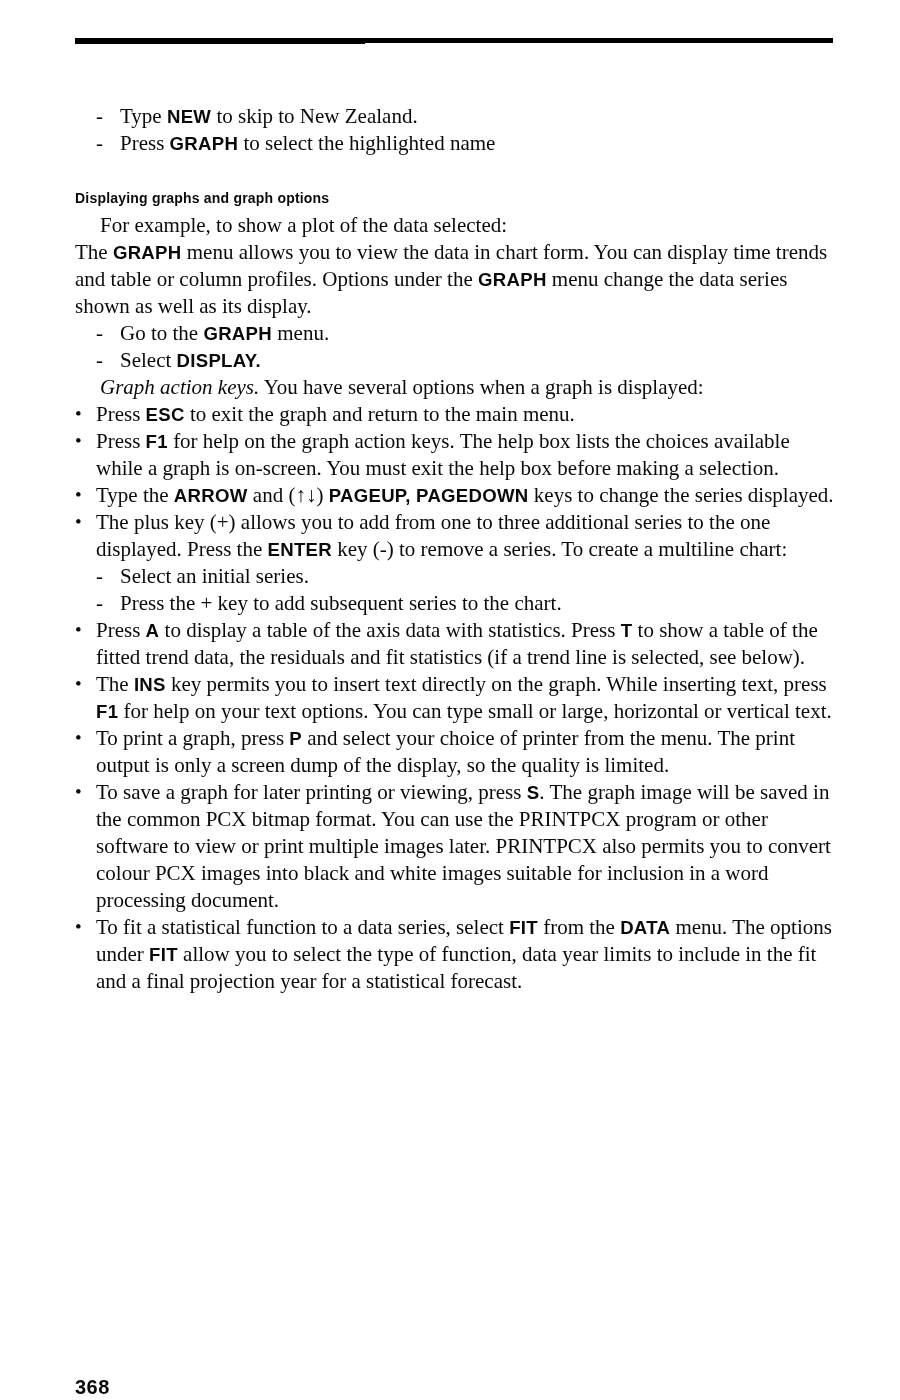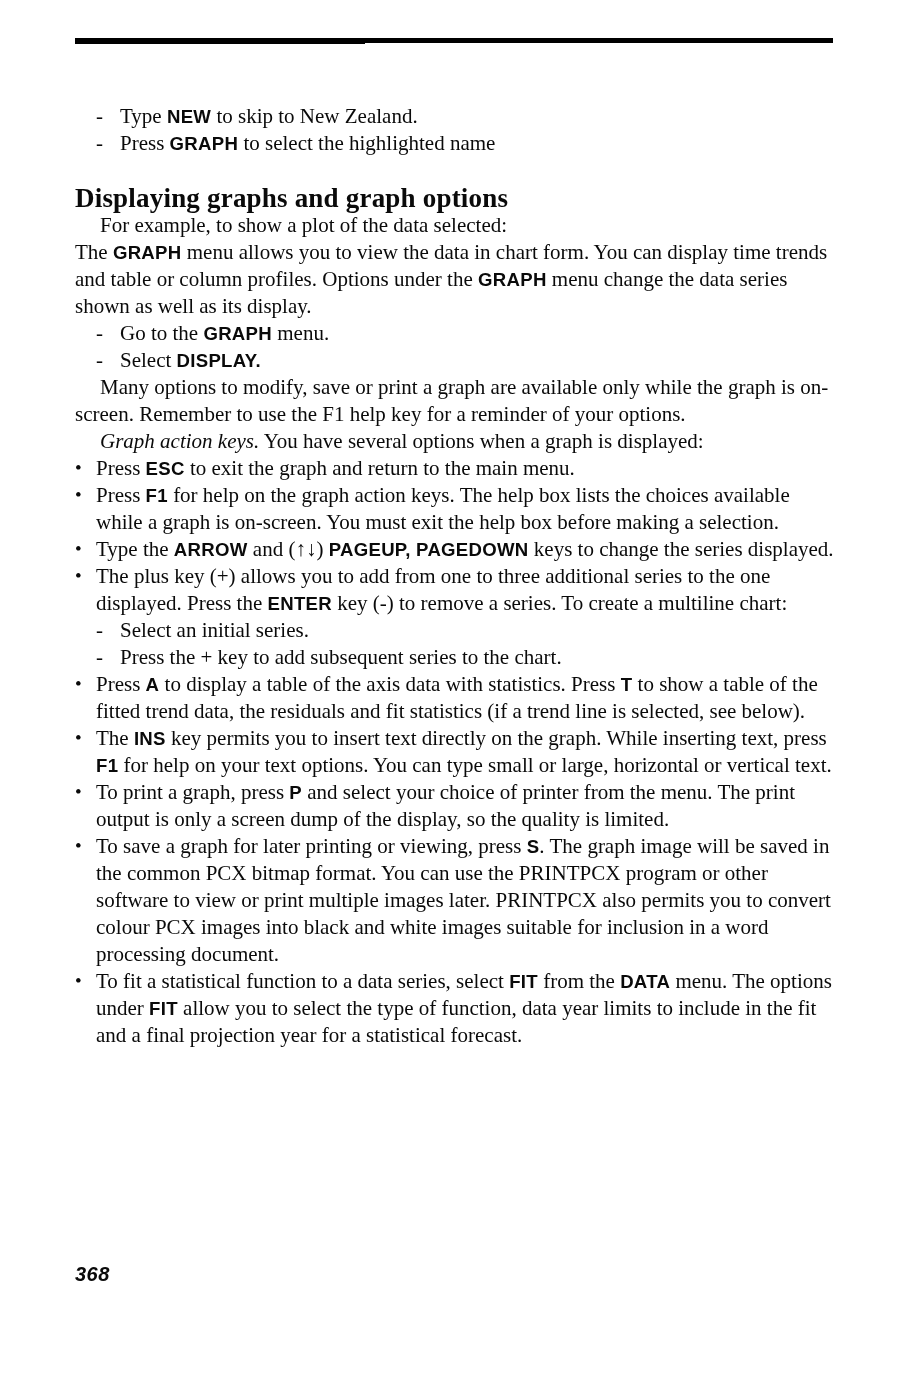--- a/index.html
+++ b/index.html
@@ -16,54 +16,53 @@
     width:758px; height:5px; background:#000;
   }
   .top-rule::before{
     content:""; position:absolute; left:0; top:3px; width:290px; height:3px; background:#000;
   }
   .content {
     position:absolute; left:75px; top:103px; width:760px;
   }
   .block { font-size:21px; line-height:27px; }
   .heading {
-    font-family:Liberation Serif, serif;
-    font-weight:700; font-size:27px; line-height:27px;
+    font-family:Liberation Sans, sans-serif;
+    font-weight:700; font-size:14px; line-height:27px;
     margin-top:28px; letter-spacing:0.2px;
   }
   .indent { text-indent:25px; }
   .dash { position:relative; padding-left:45px; }
   .dash > .marker { position:absolute; left:21px; top:0; }
   .bullet { position:relative; padding-left:21px; }
   .bullet > .marker { position:absolute; left:0; top:-1px; font-size:19px; }
   .kw {
     font-family:"Liberation Sans", sans-serif;
     font-weight:700; font-size:0.885em; letter-spacing:0.3px;
   }
   .it { font-style:italic; }
   .page-number {
-    position:absolute; left:75px; top:1263px;
+    position:absolute; left:75px; top:1376px;
     font-family:"Liberation Sans", sans-serif;
-    font-weight:700; font-size:20px; letter-spacing:0.5px;font-style:italic;
+    font-weight:700; font-size:20px; letter-spacing:0.5px;
   }
 </style>
 </head>
 <body>
 
 <div class="page">
   <div class="top-rule"></div>
   <div class="content">
       <div class="block dash"><span class="marker">-</span><span>Type </span><span class="kw">NEW</span><span> to skip to New Zealand.</span></div>
       <div class="block dash"><span class="marker">-</span><span>Press </span><span class="kw">GRAPH</span><span> to select the highlighted name</span></div>
       <div class="block heading"><span>Displaying graphs and graph options</span></div>
       <div class="block para indent"><span>For example, to show a plot of the data selected:</span></div>
       <div class="block para"><span>The </span><span class="kw">GRAPH</span><span> menu allows you to view the data in chart form. You can display time trends and table or column profiles. Options under the </span><span class="kw">GRAPH</span><span> menu change the data series shown as well as its display.</span></div>
       <div class="block dash"><span class="marker">-</span><span>Go to the </span><span class="kw">GRAPH</span><span> menu.</span></div>
       <div class="block dash"><span class="marker">-</span><span>Select </span><span class="kw">DISPLAY.</span></div>
-      <div class="block para indent"><span>Many options to modify, save or print a graph are available only while the graph is on-screen. Remember to use the F1 help key for a reminder of your options.</span></div>
       <div class="block para indent"><span class="it">Graph action keys.</span><span> You have several options when a graph is displayed:</span></div>
       <div class="block bullet"><span class="marker">•</span><span>Press </span><span class="kw">ESC</span><span> to exit the graph and return to the main menu.</span></div>
       <div class="block bullet"><span class="marker">•</span><span>Press </span><span class="kw">F1</span><span> for help on the graph action keys. The help box lists the choices available while a graph is on-screen. You must exit the help box before making a selection.</span></div>
       <div class="block bullet"><span class="marker">•</span><span>Type the </span><span class="kw">ARROW</span><span> and (↑↓) </span><span class="kw">PAGEUP, PAGEDOWN</span><span> keys to change the series displayed.</span></div>
       <div class="block bullet"><span class="marker">•</span><span>The plus key (+) allows you to add from one to three additional series to the one displayed. Press the </span><span class="kw">ENTER</span><span> key (-) to remove a series. To create a multiline chart:</span></div>
       <div class="block dash"><span class="marker">-</span><span>Select an initial series.</span></div>
       <div class="block dash"><span class="marker">-</span><span>Press the + key to add subsequent series to the chart.</span></div>
       <div class="block bullet"><span class="marker">•</span><span>Press </span><span class="kw">A</span><span> to display a table of the axis data with statistics. Press </span><span class="kw">T</span><span> to show a table of the fitted trend data, the residuals and fit statistics (if a trend line is selected, see below).</span></div>
       <div class="block bullet"><span class="marker">•</span><span>The </span><span class="kw">INS</span><span> key permits you to insert text directly on the graph. While inserting text, press </span><span class="kw">F1</span><span> for help on your text options. You can type small or large, horizontal or vertical text.</span></div>
       <div class="block bullet"><span class="marker">•</span><span>To print a graph, press </span><span class="kw">P</span><span> and select your choice of printer from the menu. The print output is only a screen dump of the display, so the quality is limited.</span></div>

